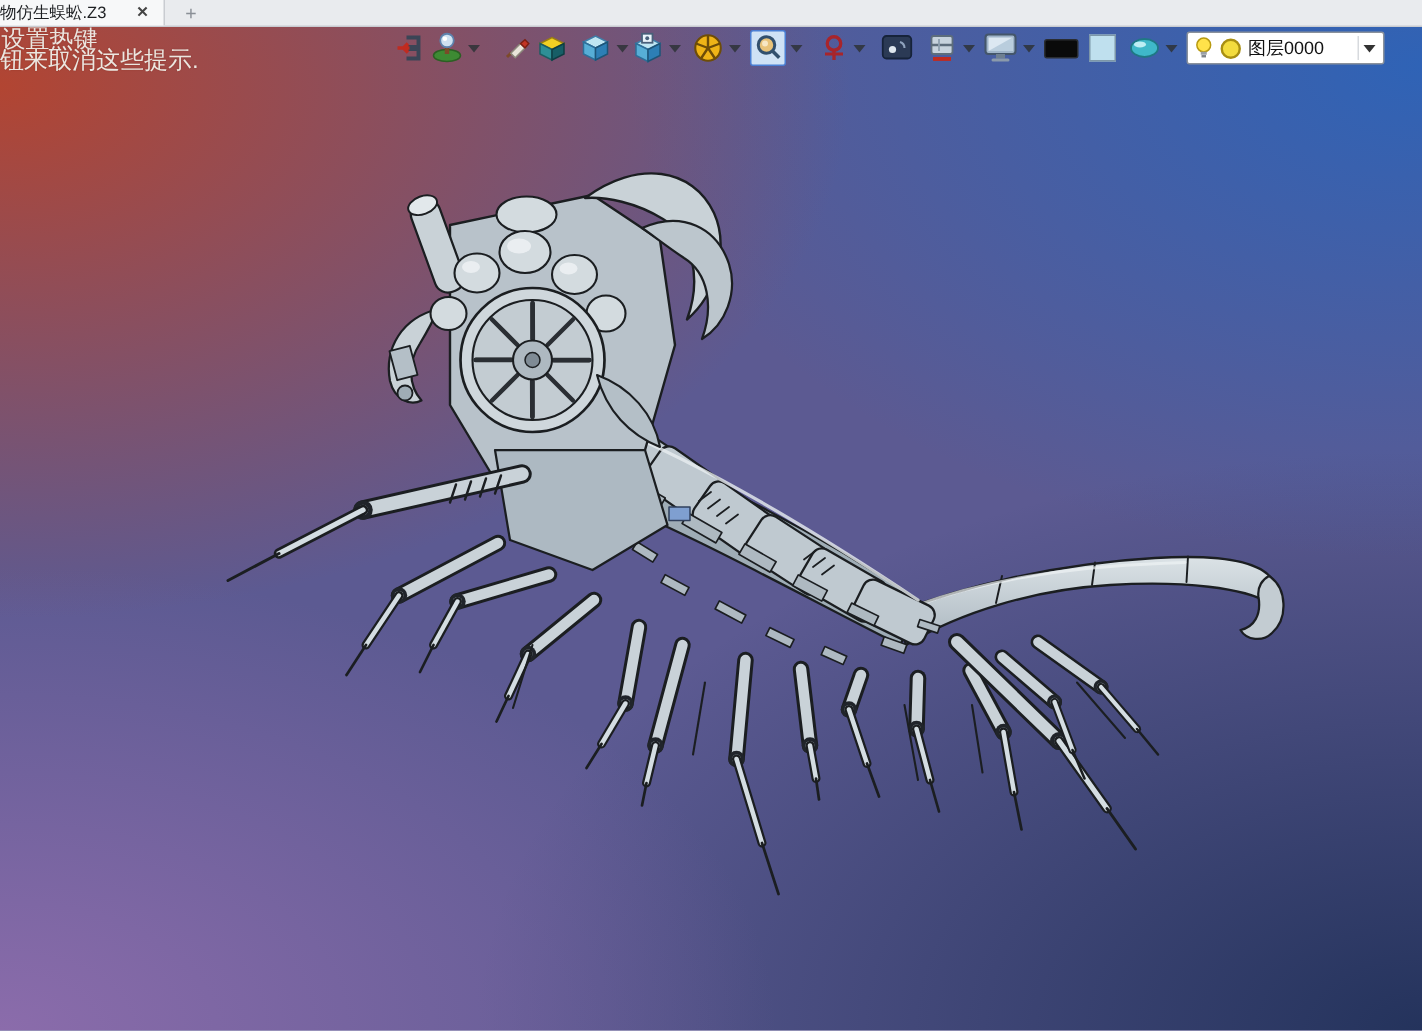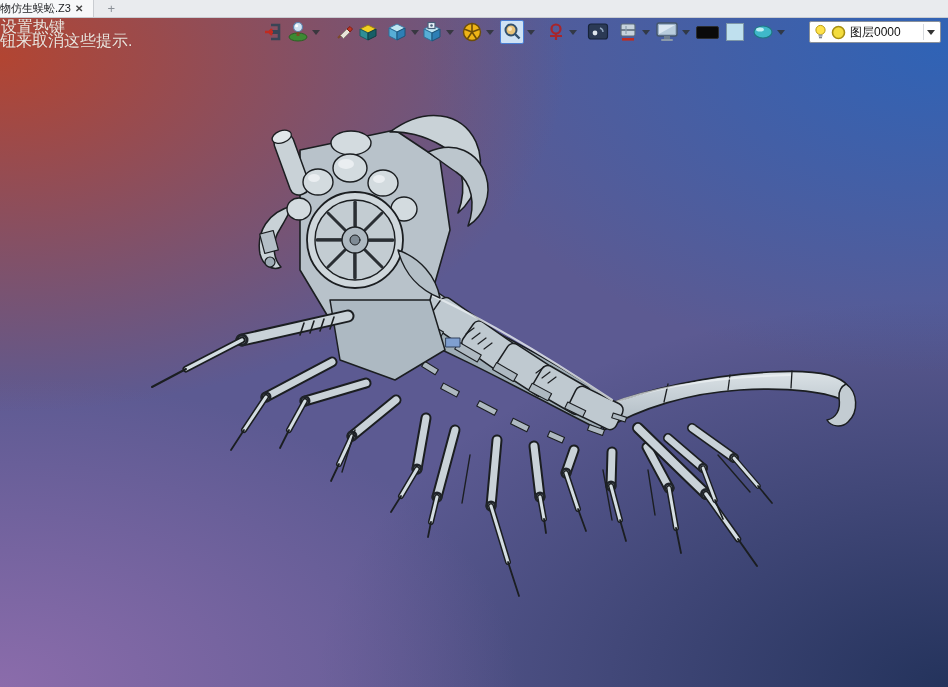--- a/index.html
+++ b/index.html
@@ -8,21 +8,21 @@
     font-family:"Liberation Sans", sans-serif;
     -webkit-font-smoothing:antialiased;
   }
   
   .tabbar{
     position:absolute;left:0;top:0;width:948px;height:17px;
     background:#e9ebee;border-bottom:1px solid #c9ccd1;
     display:flex;align-items:stretch;z-index:30;
   }
   .tab{
-    display:flex;align-items:center;gap:2px;padding:0 8px 0 0;
+    display:flex;align-items:center;gap:18px;padding:0 8px 0 0;
     background:#f7f8f9;border-right:1px solid #c9ccd1;
     font-size:11px;color:#1d1f22;white-space:nowrap;cursor:default;
   }
   .tab .close{font-size:10px;color:#444;font-weight:bold;line-height:1;padding:1px 2px;}
   .newtab{
     width:34px;display:flex;align-items:center;justify-content:center;
     color:#8a8f96;font-size:13px;line-height:1;
   }
   
   .viewport{
@@ -214,21 +214,21 @@
     </div>
 
     <div class="tbtn" style="margin-left:8px">
       <svg width="22" height="18" viewBox="0 0 22 18">
         <ellipse cx="11" cy="9" rx="9" ry="6" fill="#3fb8c9" stroke="#1f7884" stroke-width="1.2"></ellipse>
         <ellipse cx="8" cy="6.6" rx="4" ry="2" fill="#bdeef4"></ellipse>
       </svg>
       <i class="chev"></i>
     </div>
 
-    <div class="tbtn" style="margin-left:24px">
+    <div class="tbtn" style="margin-left:6px">
       <div class="layercombo">
         <svg width="13" height="16" viewBox="0 0 13 16">
           <circle cx="6.5" cy="6" r="4.6" fill="#ffe24a" stroke="#b89a10" stroke-width="1"></circle>
           <rect x="4.5" y="10.5" width="4" height="2" fill="#9aa0a6"></rect>
           <rect x="5" y="12.7" width="3" height="1.6" fill="#7d838a"></rect>
         </svg>
         <svg width="15" height="15" viewBox="0 0 15 15">
           <circle cx="7.5" cy="7.5" r="6" fill="#f3dc3e" stroke="#a88f12" stroke-width="1.6"></circle>
         </svg>
         <span class="val">图层0000</span>

